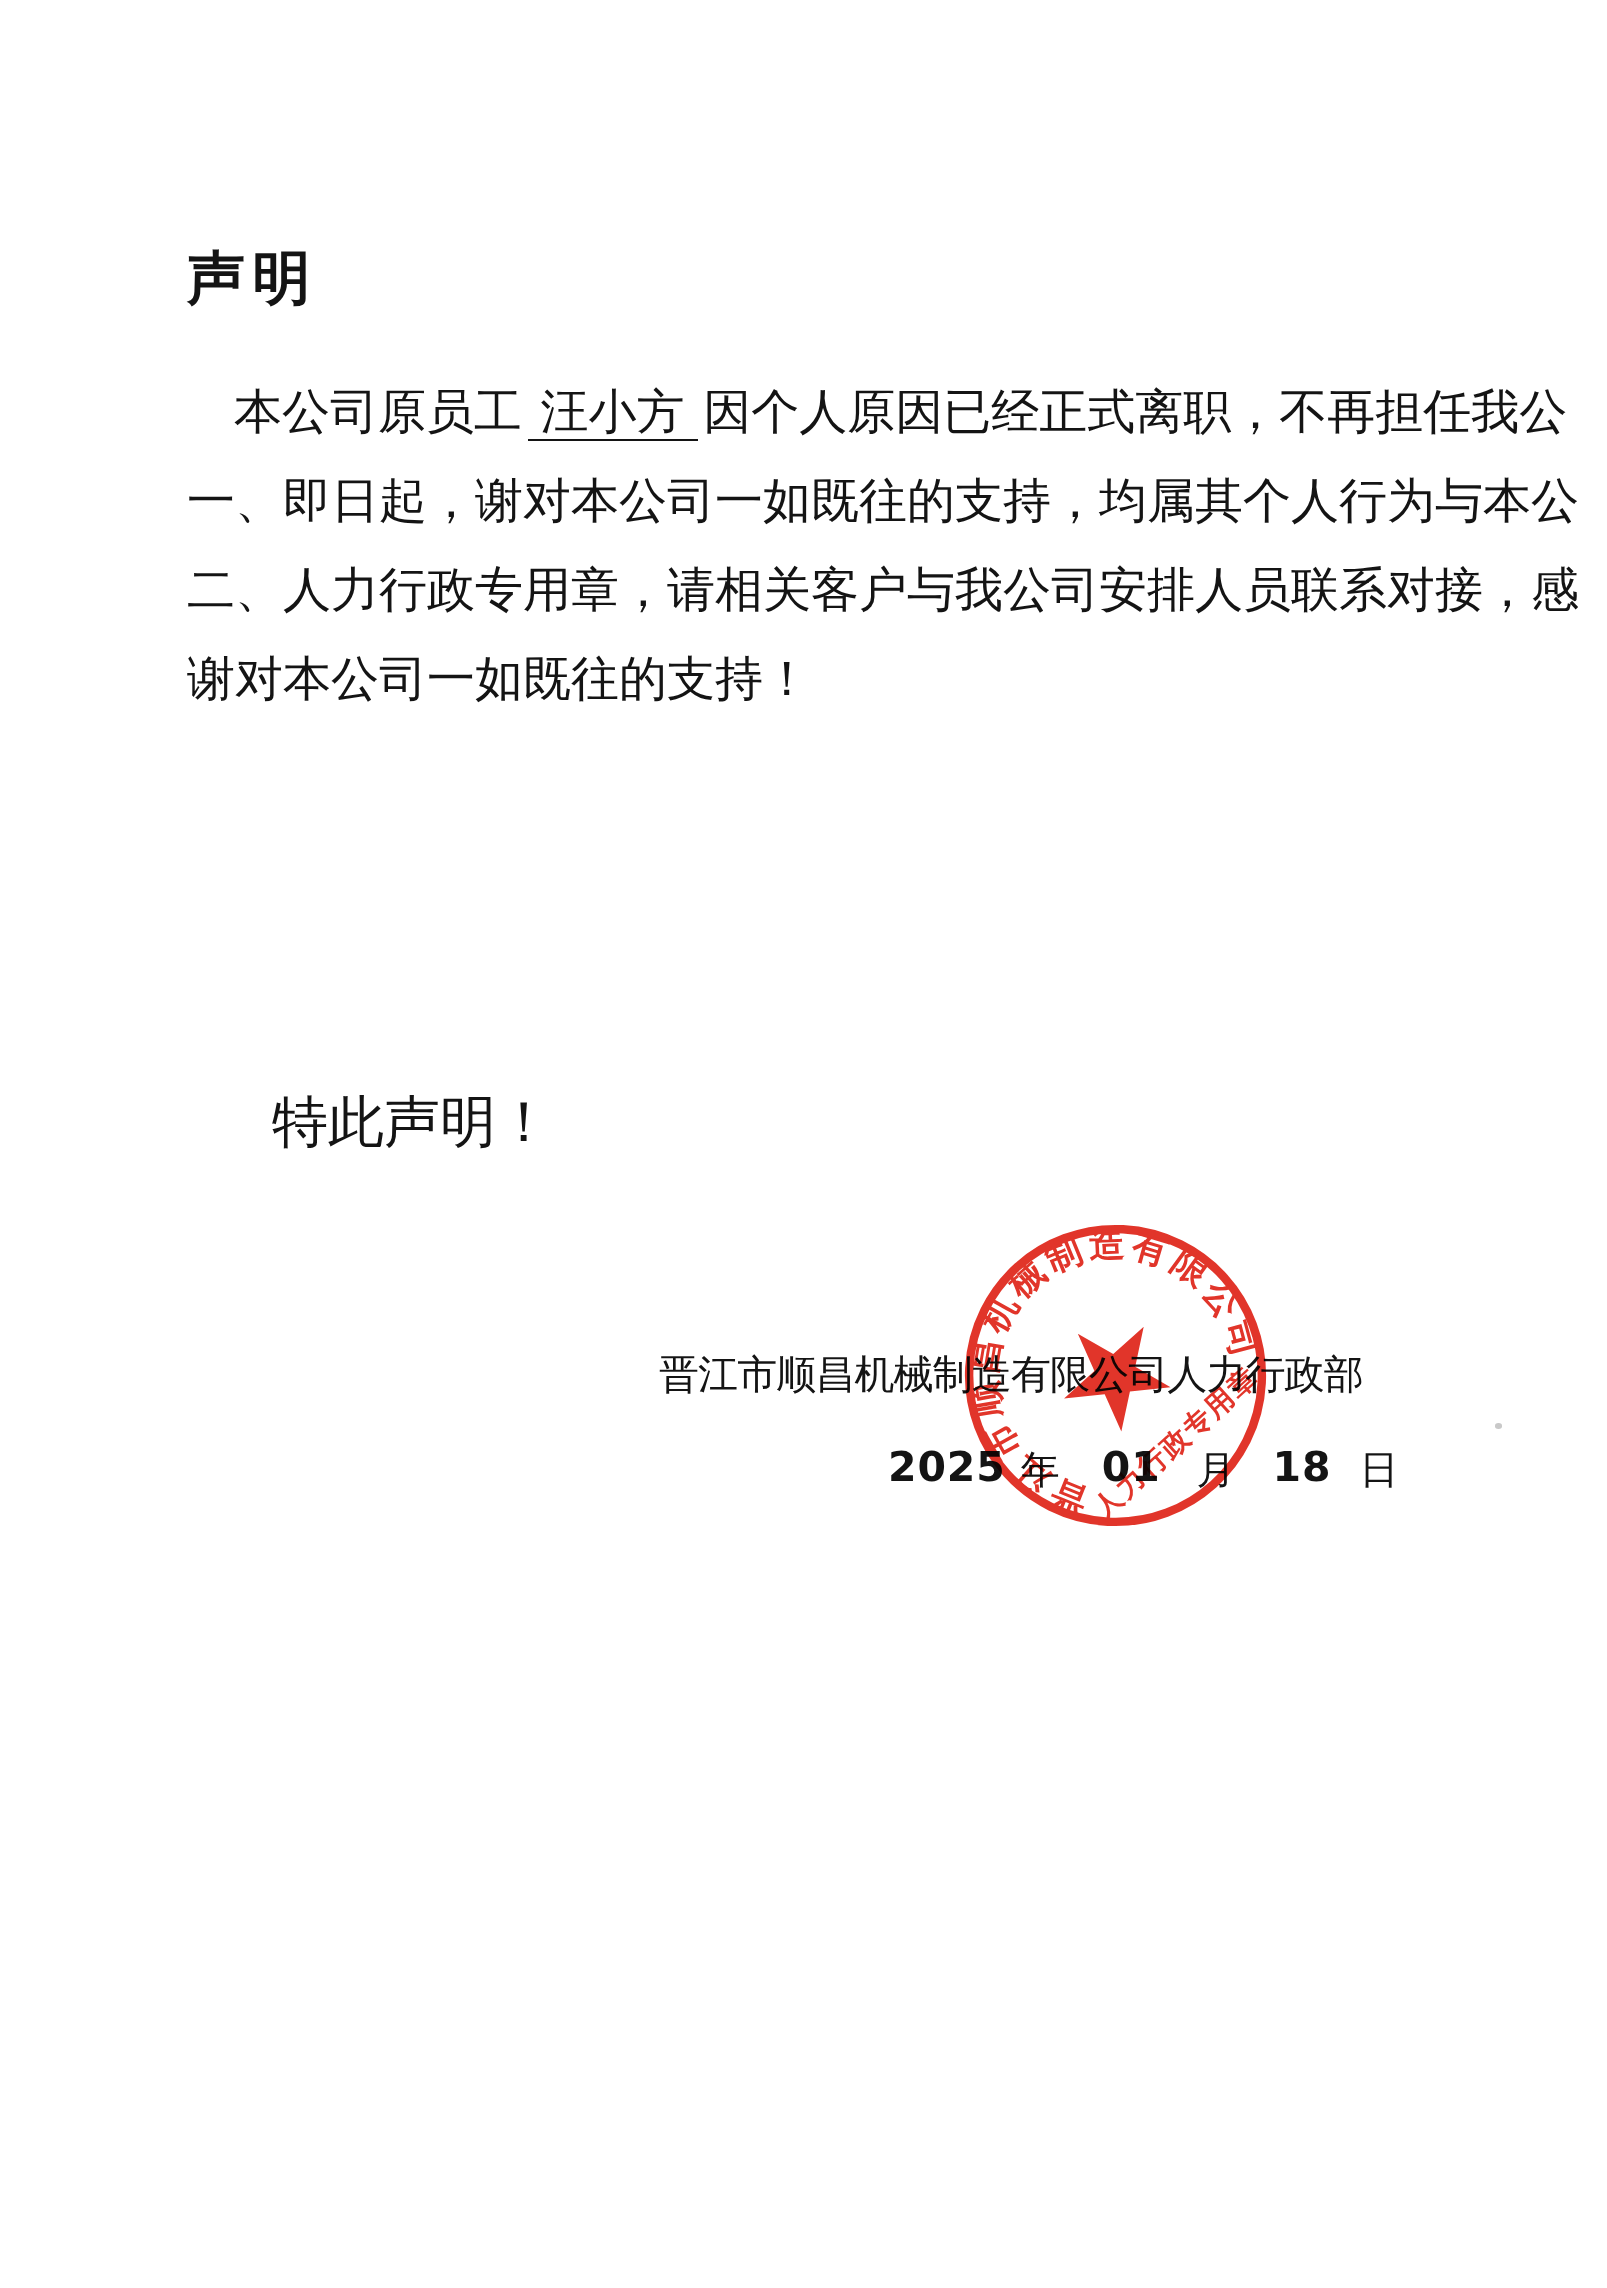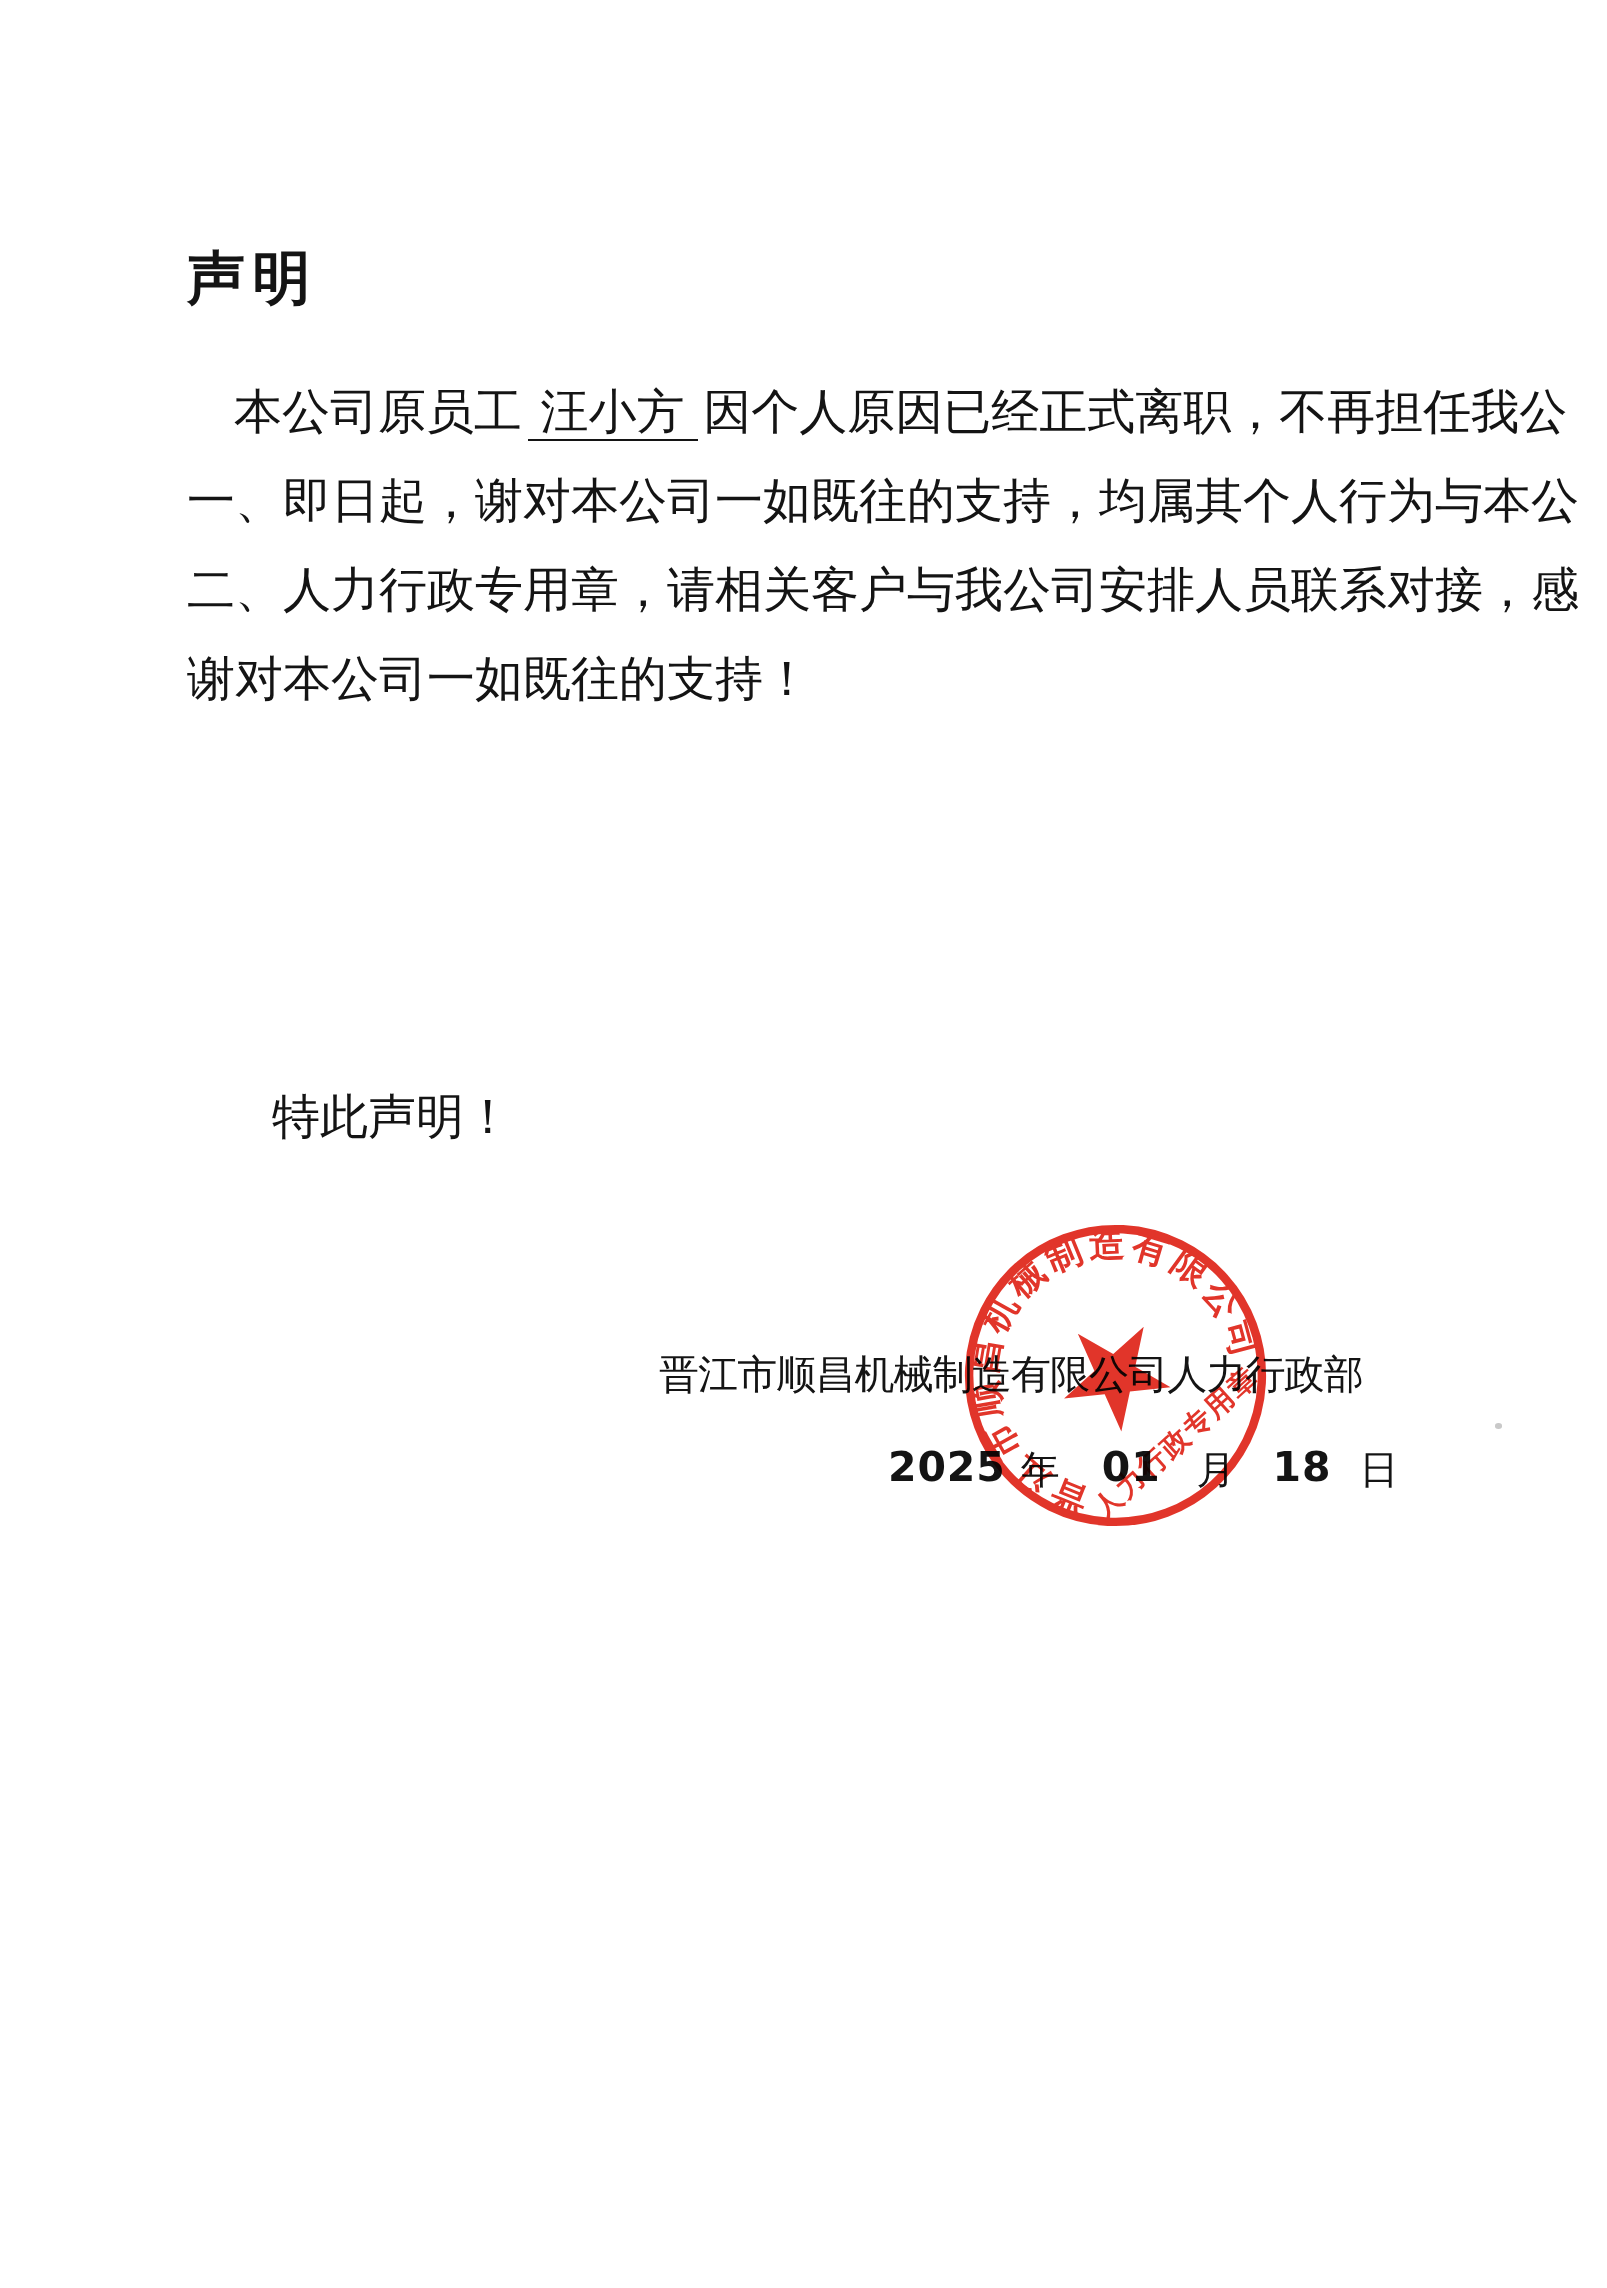--- a/index.html
+++ b/index.html
@@ -22,21 +22,21 @@
   }
   .body-line{white-space:nowrap;}
   .indent1{padding-left:47px;}
   .name-underline{
     display:inline-block;
     border-bottom:2.8px solid #141414;
     padding:0 13px;margin:0 5.6px;line-height:54px;
   }
   .closing{
     position:absolute;left:272px;top:1085px;
-    font-size:48px;
+    font-size:56px;
     text-align:center;
   }
   .signer-line{
     position:absolute;left:659px;top:1347px;
     font-size:40px;letter-spacing:-0.9px;white-space:nowrap;
   }
   .date-line{
     position:absolute;left:888px;top:1443px;
     display:flex;align-items:flex-start;
     font-size:39px;white-space:nowrap;

